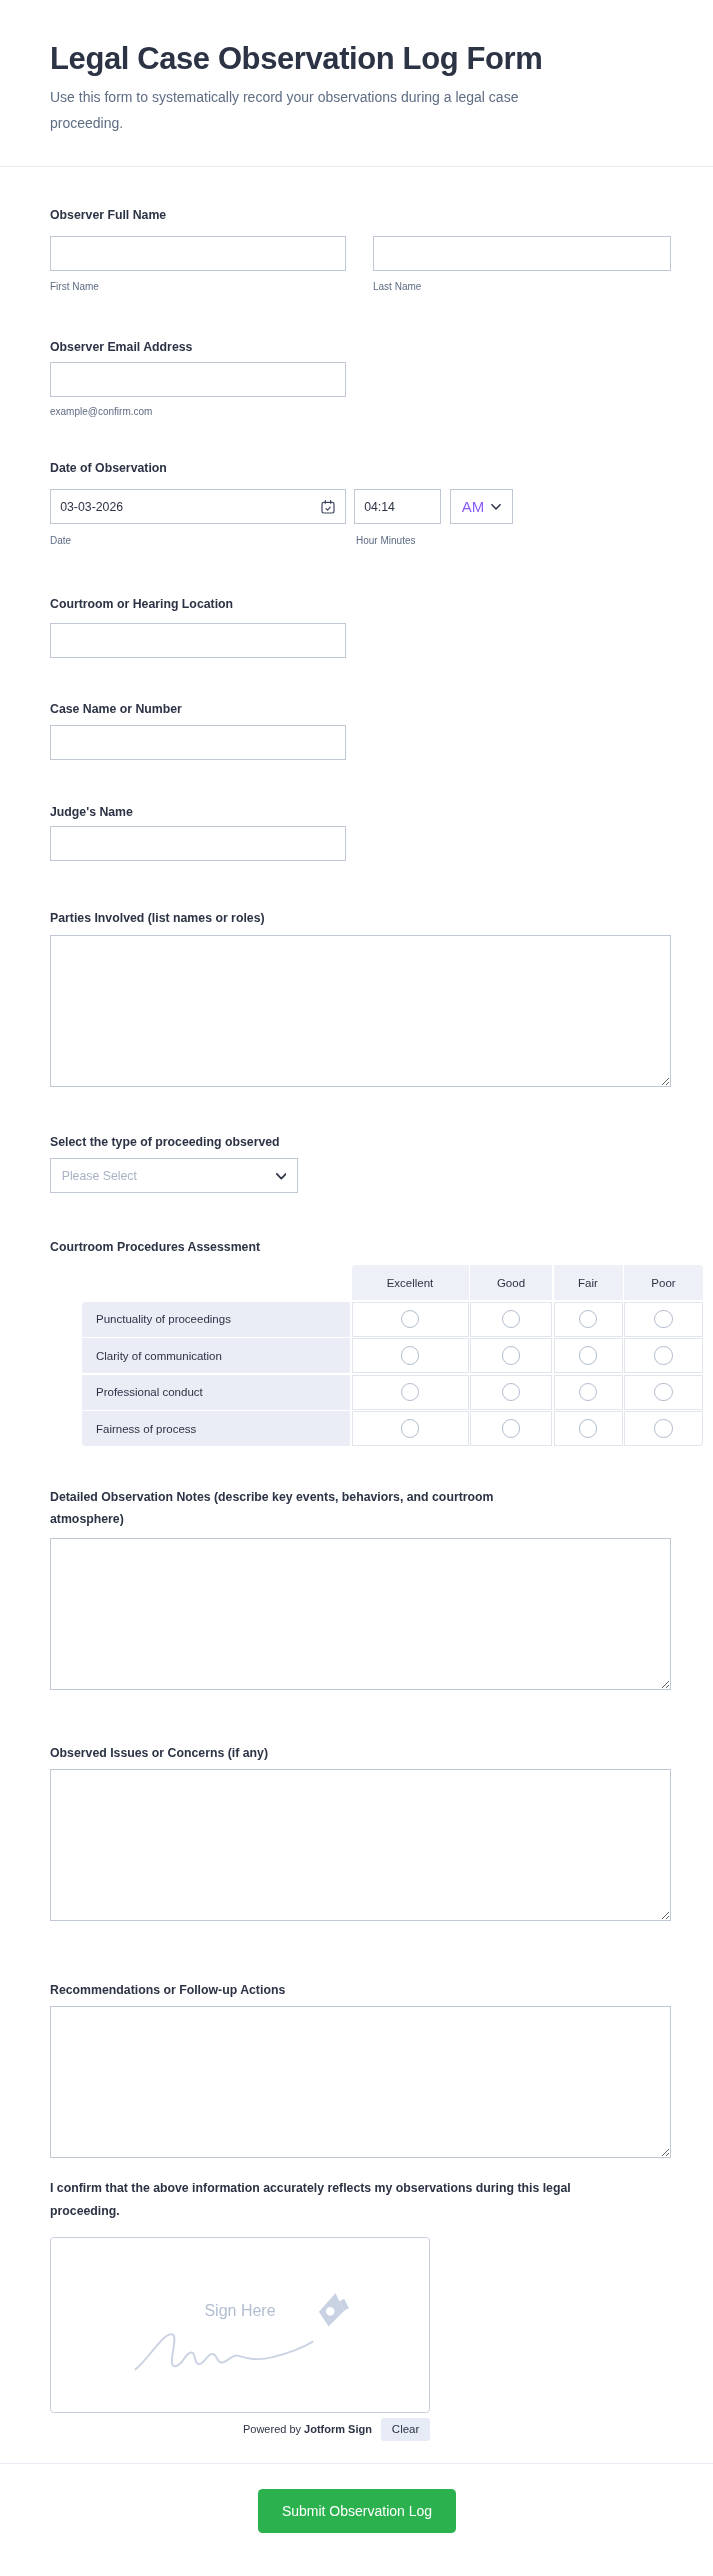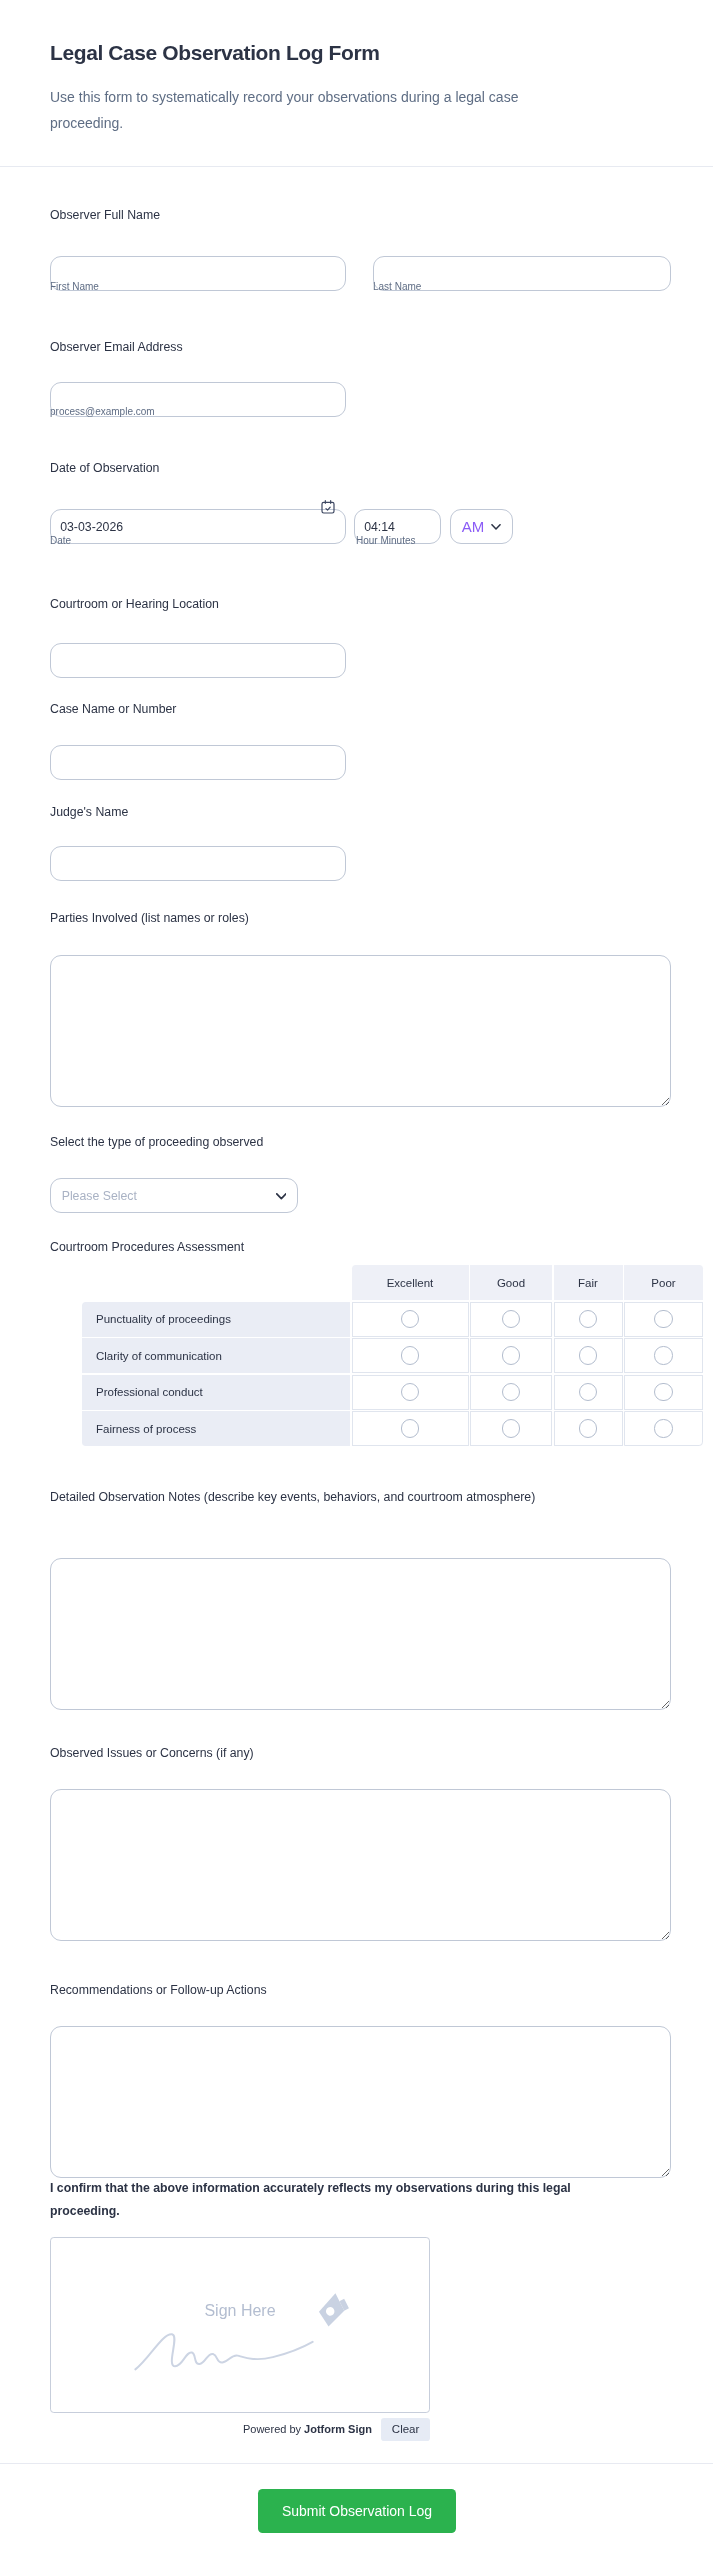--- a/index.html
+++ b/index.html
@@ -2,30 +2,30 @@
 <html style="font-size:12.3px"><head>
 <meta charset="utf-8">
 <style>
   * { margin:0; padding:0; box-sizing:border-box; }
   html,body { background:#ffffff; }
   body { font-family:"Liberation Sans","DejaVu Sans",sans-serif; color:#2c3345; }
   #page { position:relative; width:713px; height:2576px; background:#fff; overflow:hidden; }
 
   .abs { position:absolute; }
 
-  .page-title { left:50px; top:41px; font-size:21px; font-weight:700; color:#2c3345; letter-spacing:-0.4px; }
+  .page-title { left:50px; top:41px; font-size:31px; font-weight:700; color:#2c3345; letter-spacing:-0.4px; }
   .page-subtitle { left:50px; top:84px; width:537px; font-size:14px; line-height:26px; color:#5e6d84; }
   .divider { left:0; width:713px; height:0.8px; background:#e7eaf1; }
 
-  .q-label { font-size:12.3px; font-weight:400; color:#2c3345; line-height:20px; }
+  .q-label { font-size:12.3px; font-weight:700; color:#2c3345; line-height:20px; }
   .sub-label { font-size:10px; color:#5e6c84; }
 
   .tb-input, .ta-input, .select-box {
-    border:0.8px solid #c0c8d6; border-radius:11px; background:#fff;
-    font-family:inherit; font-size:12.3px; color:#2c3345; outline:none;margin-top:20px;
+    border:0.8px solid #c0c8d6; border-radius:0; background:#fff;
+    font-family:inherit; font-size:12.3px; color:#2c3345; outline:none;
   }
   .tb-input { height:35px; padding:0 9.2px; }
   .ta-input { width:621px; height:152px; padding:7.7px 9.2px; resize:both; }
 
   .select-box { display:flex; align-items:center; justify-content:space-between; padding:0 10.7px; height:35px; cursor:pointer; }
   .select-placeholder { color:#a9b2c4; font-size:12.3px; }
 
   .input-icon { position:absolute; top:50%; transform:translateY(-50%); display:flex; }
 
   
@@ -59,21 +59,21 @@
   <div class="abs divider" style="top:166px;"></div>
 
   <div class="abs q-label" style="left:50px; top:205px;">Observer Full Name</div>
   <input class="abs tb-input" style="left: 50px; top: 236px; width: 296px;">
   <input class="abs tb-input" style="left: 373px; top: 236px; width: 298px;">
   <div class="abs sub-label" style="left:50px; top:281px;">First Name</div>
   <div class="abs sub-label" style="left:373px; top:281px;">Last Name</div>
 
   <div class="abs q-label" style="left:50px; top:337px;">Observer Email Address</div>
   <input class="abs tb-input" style="left: 50px; top: 362px; width: 296px;">
-  <div class="abs sub-label" style="left:50px; top:406px;">process@example.com</div>
+  <div class="abs sub-label" style="left:50px; top:406px;">example@confirm.com</div>
 
   <div class="abs q-label" style="left:50px; top:458px;">Date of Observation</div>
   <div class="abs" style="left:50px; top:489px; width:296px; height:35px;">
     <input class="tb-input" style="width: 296px; height: 35px; padding-right: 34px;" value="03-03-2026">
     <span class="input-icon" style="right:10px;">
       <svg width="16" height="16" viewBox="0 0 24 24" fill="none" stroke="#3d4761" stroke-width="1.8" stroke-linecap="round" stroke-linejoin="round">
         <rect x="3" y="5" width="18" height="16" rx="2.5"></rect>
         <line x1="8" y1="2.5" x2="8" y2="6.5"></line>
         <line x1="16" y1="2.5" x2="16" y2="6.5"></line>
         <path d="M9 14.5l2.3 2.3 4-4.6"></path>

